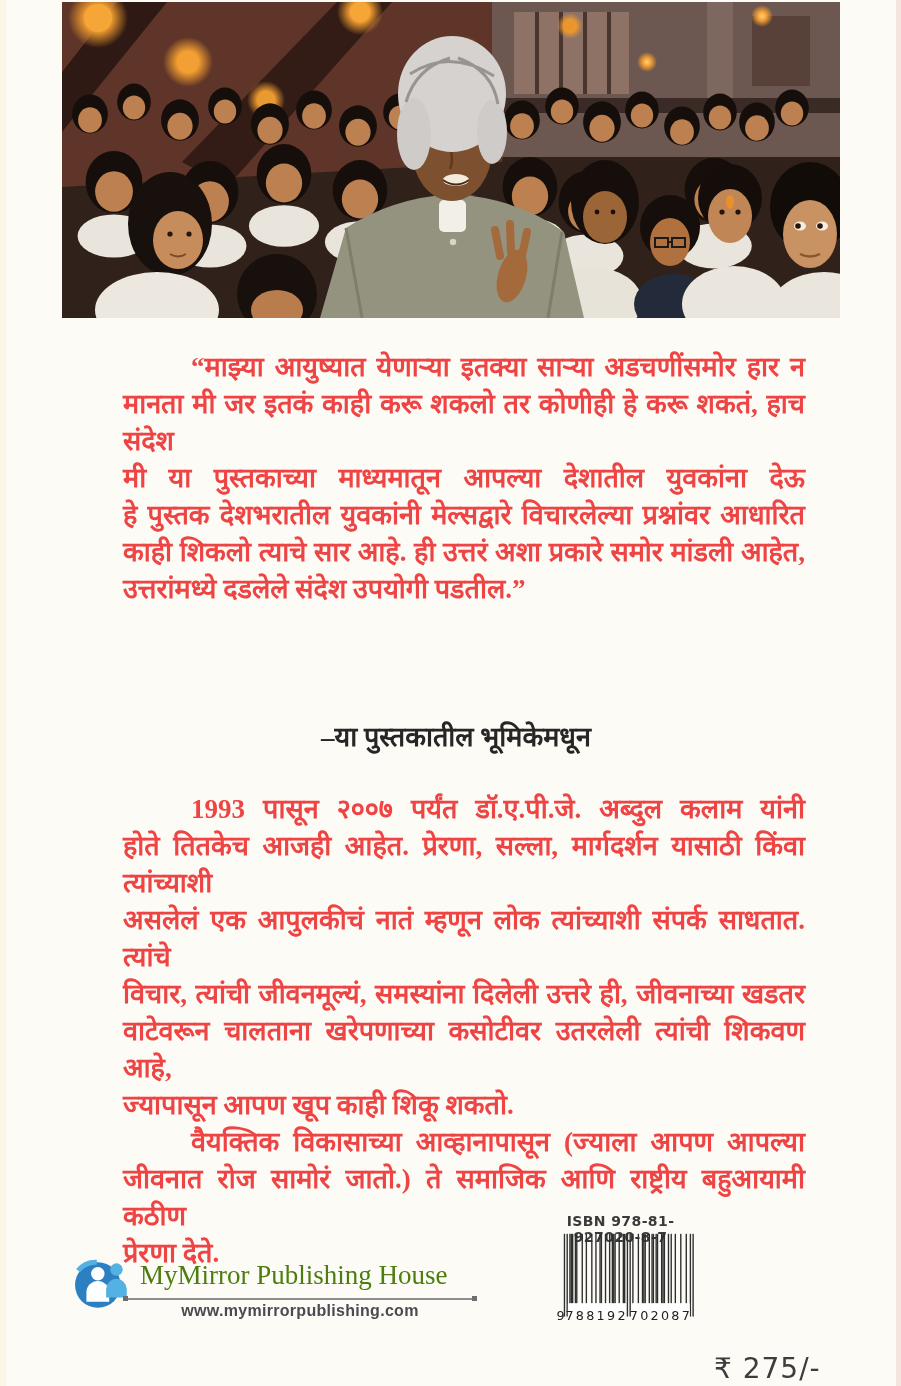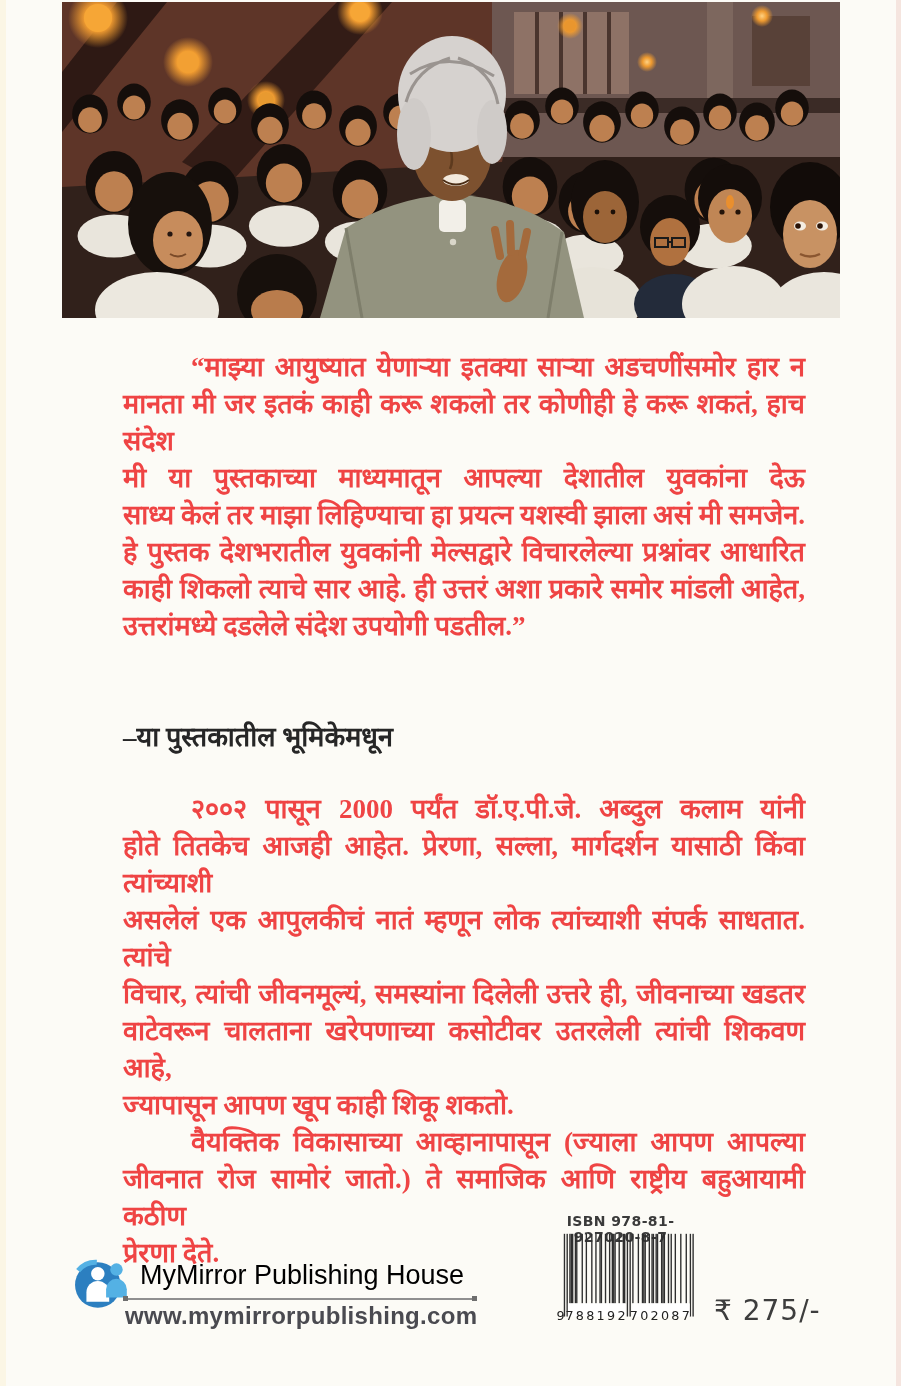--- a/index.html
+++ b/index.html
@@ -21,53 +21,53 @@
   .textcol{
     position:absolute;left:123px;width:682px;
     color:#ef4444;font-size:27px;line-height:37px;font-weight:700;
   }
   #quote-block{top:349px;}
   #about-block{top:791px;}
   .ln{text-align:justify;text-align-last:justify;}
   .ln-first{text-indent:68px;}
   .ln-last{text-align-last:left;}
   .attribution{
-    position:absolute;left:123px;top:719px;width:682px;
-    text-align:left;font-size:27px;line-height:37px;font-weight:700;color:#262626;
+    position:absolute;left:115px;top:719px;width:682px;
+    text-align:center;font-size:27px;line-height:37px;font-weight:700;color:#262626;
   }
 
   
   .isbn-label{
     position:absolute;left:538px;top:1213px;width:165px;text-align:center;
     font-family:"DejaVu Sans","Liberation Sans",sans-serif;
     font-size:14px;font-weight:bold;letter-spacing:.4px;color:#3a3a3a;
   }
   .barcode{position:absolute;left:551px;top:1231px;width:146px;height:94px;}
   .barcode svg{display:block;width:100%;height:100%;}
   .price{
-    position:absolute;left:714px;top:1294px;
+    position:absolute;left:714px;top:1352px;
     font-family:"DejaVu Sans","Liberation Sans",sans-serif;
     font-size:28px;color:#3d3d3d;letter-spacing:1px;
   }
 
   
   .pub-logo{position:absolute;left:74px;top:1254px;width:58px;height:60px;}
   .pub-name{
     position:absolute;left:140px;top:1260px;width:350px;
-    font-family:Liberation Sans, sans-serif;
-    font-size:27px;font-weight:500;color:#000000;white-space:nowrap;
+    font-family:Liberation Serif, serif;
+    font-size:27px;font-weight:500;color:#4d7c0f;white-space:nowrap;
   }
   .pub-divider{position:absolute;left:125px;top:1298px;width:350px;height:2px;background:#8f8f8f;}
   .pub-divider::before,.pub-divider::after{
     content:"";position:absolute;top:-2px;width:5px;height:5px;background:#6e6e6e;}
   .pub-divider::before{left:-2px;} .pub-divider::after{right:-2px;}
   .pub-site{
-    position:absolute;left:125px;top:1302px;width:350px;text-align:right;
+    position:absolute;left:125px;top:1302px;width:350px;text-align:center;
     font-family:"Liberation Sans","DejaVu Sans",sans-serif;
-    font-size:24px;font-weight:bold;color:#4a4a50;letter-spacing:.3px;
+    font-size:16px;font-weight:bold;color:#4a4a50;letter-spacing:.3px;
   }
 </style>
 </head>
 <body>
 
 <div class="edge-left"></div>
 <div class="edge-right"></div>
 
 <div class="photo">
 <svg viewBox="0 0 778 316" preserveAspectRatio="none">
@@ -210,31 +210,30 @@
     <ellipse cx="450" cy="274" rx="14" ry="27" fill="#a46a3c" transform="rotate(16 450 274)"></ellipse>
     <path d="M438,254 L433,228 M449,250 L448,222 M460,254 L465,230" stroke="#a46a3c" stroke-width="8" stroke-linecap="round"></path>
   </g>
 </svg>
 </div>
 
 <div id="quote-block" class="textcol">
     <div class="ln ln-first">“माझ्या आयुष्यात येणाऱ्या इतक्या साऱ्या अडचणींसमोर हार न</div>
     <div class="ln">मानता मी जर इतकं काही करू शकलो तर कोणीही हे करू शकतं, हाच संदेश</div>
     <div class="ln">मी या पुस्तकाच्या माध्यमातून आपल्या देशातील युवकांना देऊ</div>
-    <div class="ln">साध्य केलं तर माझा लिहिण्याचा हा प्रयत्न यशस्वी झाला असं मी समजेन.</div>
     <div class="ln">हे पुस्तक देशभरातील युवकांनी मेल्सद्वारे विचारलेल्या प्रश्नांवर आधारित</div>
     <div class="ln">काही शिकलो त्याचे सार आहे. ही उत्तरं अशा प्रकारे समोर मांडली आहेत,</div>
     <div class="ln ln-last">उत्तरांमध्ये दडलेले संदेश उपयोगी पडतील.”</div>
   </div>
 
 <div class="attribution">–या पुस्तकातील भूमिकेमधून</div>
 
 <div id="about-block" class="textcol">
   <div>
-      <div class="ln ln-first">२००२ पासून 2000 पर्यंत डॉ.ए.पी.जे. अब्दुल कलाम यांनी</div>
+      <div class="ln ln-first">1993 पासून २००७ पर्यंत डॉ.ए.पी.जे. अब्दुल कलाम यांनी</div>
       <div class="ln">होते तितकेच आजही आहेत. प्रेरणा, सल्ला, मार्गदर्शन यासाठी किंवा त्यांच्याशी</div>
       <div class="ln">असलेलं एक आपुलकीचं नातं म्हणून लोक त्यांच्याशी संपर्क साधतात. त्यांचे</div>
       <div class="ln">विचार, त्यांची जीवनमूल्यं, समस्यांना दिलेली उत्तरे ही, जीवनाच्या खडतर</div>
       <div class="ln">वाटेवरून चालताना खरेपणाच्या कसोटीवर उतरलेली त्यांची शिकवण आहे,</div>
       <div class="ln ln-last">ज्यापासून आपण खूप काही शिकू शकतो.</div>
     </div>
   <div>
       <div class="ln ln-first">वैयक्तिक विकासाच्या आव्हानापासून (ज्याला आपण आपल्या</div>
       <div class="ln">जीवनात रोज सामोरं जातो.) ते समाजिक आणि राष्ट्रीय बहुआयामी कठीण</div>
       <div class="ln ln-last">प्रेरणा देते.</div>

